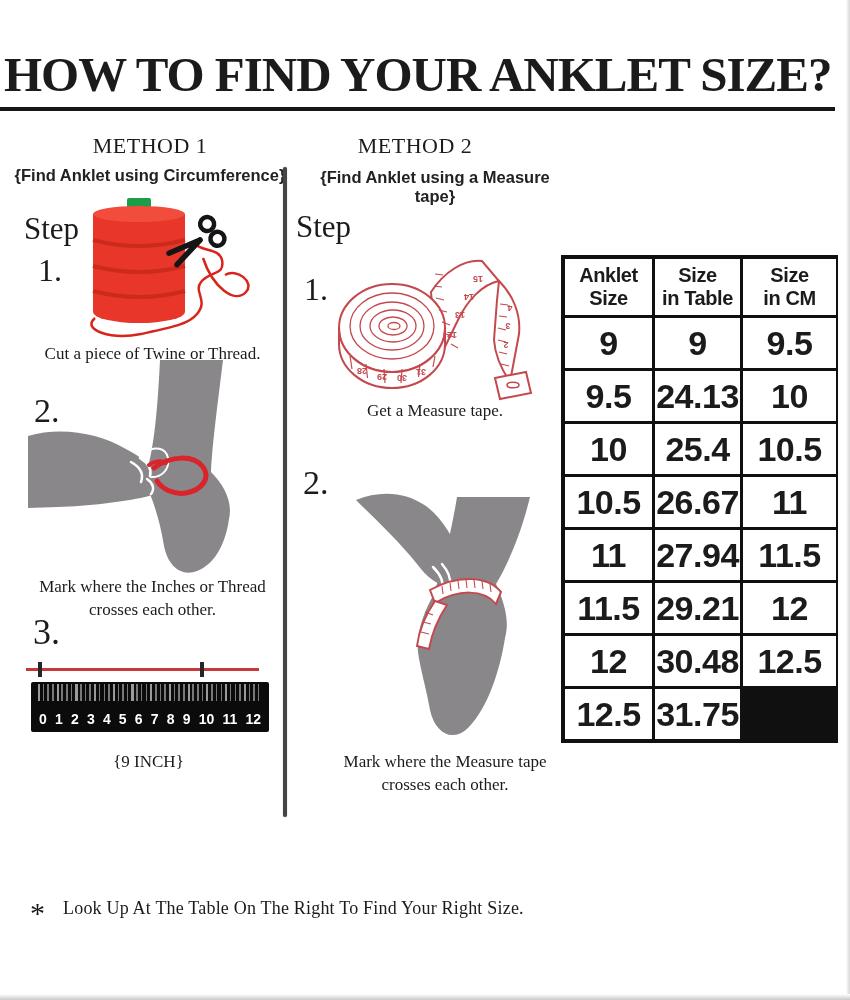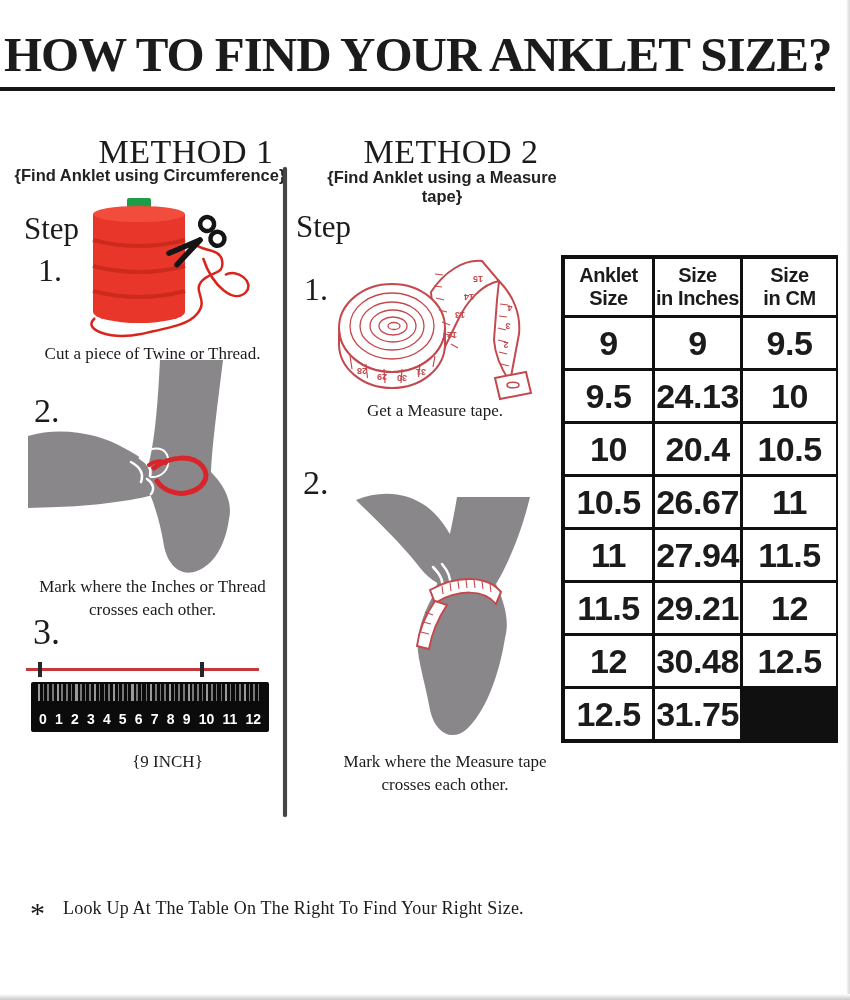--- a/index.html
+++ b/index.html
@@ -2,25 +2,25 @@
 <html><head>
 <meta charset="utf-8">
 <style>
   html,body{margin:0;padding:0;background:#ffffff;}
   #canvas{position:relative;width:850px;height:1000px;background:#ffffff;overflow:hidden;
           font-family:"Liberation Serif",serif;color:#1b1b1b;}
   .abs{position:absolute;}
   .sans{font-family:"Liberation Sans",sans-serif;}
   .center{text-align:center;}
 
-  .title-wrap{left:0;top:26px;width:822px;text-align:right;white-space:nowrap;}
+  .title-wrap{left:0;top:46px;width:822px;text-align:right;white-space:nowrap;}
   .title-wrap span{display:inline-block;font-weight:700;font-size:49px;letter-spacing:-1px;
                    border-bottom:4px solid #161616;padding:0 4px 4px 4px;}
 
-  .m-head{font-size:34px;letter-spacing:0.5px;padding-left:36px;}
+  .m-head{font-size:22px;letter-spacing:0.5px;}
   .m-sub{font-size:16.5px;font-weight:700;color:#222;}
   .step-word{font-size:31px;}
   .step-num{font-size:32px;}
   .caption{font-size:17px;line-height:23px;}
 
   .divider{left:283px;top:167px;width:4px;height:650px;background:#454545;border-radius:3px;
            box-shadow:0 0 1px #777;}
 
   
   .redline{left:26px;top:668px;width:233px;height:3px;background:#c5383b;}
@@ -57,21 +57,21 @@
 <div id="canvas">
 
   <div class="abs title-wrap">
     <span>HOW TO FIND YOUR ANKLET SIZE?</span>
   </div>
 
   <div class="abs m-head center" style="left:0;top:133px;width:300px">METHOD 1</div>
   <div class="abs m-sub sans center" style="left:0;top:166px;width:300px">{Find Anklet using Circumference}</div>
 
   <div class="abs m-head center" style="left:300px;top:133px;width:230px">METHOD 2</div>
-  <div class="abs m-sub sans center" style="left:312px;top:168px;width:260px">{Find Anklet using a Measure tape}</div>
+  <div class="abs m-sub sans center" style="left:305px;top:168px;width:260px">{Find Anklet using a Measure tape}</div>
 
   <div class="abs divider"></div>
 
   <div class="abs step-word" style="left:24px;top:211px">Step</div>
   <div class="abs step-num" style="left:38px;top:252px">1.</div>
 
   <svg class="abs" style="left:85px;top:196px" width="190" height="148" viewBox="0 0 190 148">
     <g>
       <rect x="42" y="2" width="24" height="14" rx="2" fill="#1d9d47"></rect>
       <path d="M8 18 L100 18 L100 116 A46 11 0 0 1 8 116 Z" fill="#e8372a"></path>
@@ -125,21 +125,21 @@
       <span>6</span>
       <span>7</span>
       <span>8</span>
       <span>9</span>
       <span>10</span>
       <span>11</span>
       <span>12</span>
     </div>
   </div>
 
-  <div class="abs caption center" style="left:30px;top:750px;width:275px">{9 INCH}</div>
+  <div class="abs caption center" style="left:11px;top:750px;width:275px">{9 INCH}</div>
 
   <div class="abs step-word" style="left:296px;top:209px">Step</div>
   <div class="abs step-num" style="left:304px;top:271px">1.</div>
 
   <svg class="abs" style="left:332px;top:252px" width="218" height="152" viewBox="0 0 218 152">
     <g stroke="#c4494e" fill="none">
       <path d="M99 40 C 112 20, 132 7, 150 9 L 167 29 C 151 32, 135 48, 125 70 L 111 99 C 104 80, 100 60, 99 40 Z" fill="#ffffff" stroke-width="2"></path>
       <path d="M167 29 C 181 43, 189 62, 187 82 L 178 130 C 170 118, 163 103, 162 88 L 165 48 Z" fill="#ffffff" stroke-width="2"></path>
       <ellipse cx="60" cy="76" rx="53" ry="44" fill="#ffffff" stroke-width="2"></ellipse>
       <path d="M7 76 A53 44 0 0 0 113 76 L113 92 A53 44 0 0 1 7 92 Z" fill="#ffffff" stroke-width="2"></path>
@@ -189,37 +189,37 @@
     <div>crosses each other.</div>
   </div>
 
   <div class="abs size-table">
     <div class="cell hdr">
       <span>Anklet</span>
       <span>Size</span>
     </div>
     <div class="cell hdr">
       <span>Size</span>
-      <span>in Inches</span>
+      <span>in Table</span>
     </div>
     <div class="cell hdr">
       <span>Size</span>
       <span>in CM</span>
     </div>
 
     <div class="cell val">9</div>
     <div class="cell val">9</div>
 
     <div class="cell val">9.5</div>
     <div class="cell val">9.5</div>
     <div class="cell val">24.13</div>
 
     <div class="cell val">10</div>
     <div class="cell val">10</div>
-    <div class="cell val">20.4</div>
+    <div class="cell val">25.4</div>
 
     <div class="cell val">10.5</div>
     <div class="cell val">10.5</div>
     <div class="cell val">26.67</div>
 
     <div class="cell val">11</div>
     <div class="cell val">11</div>
     <div class="cell val">27.94</div>
 
     <div class="cell val">11.5</div>

